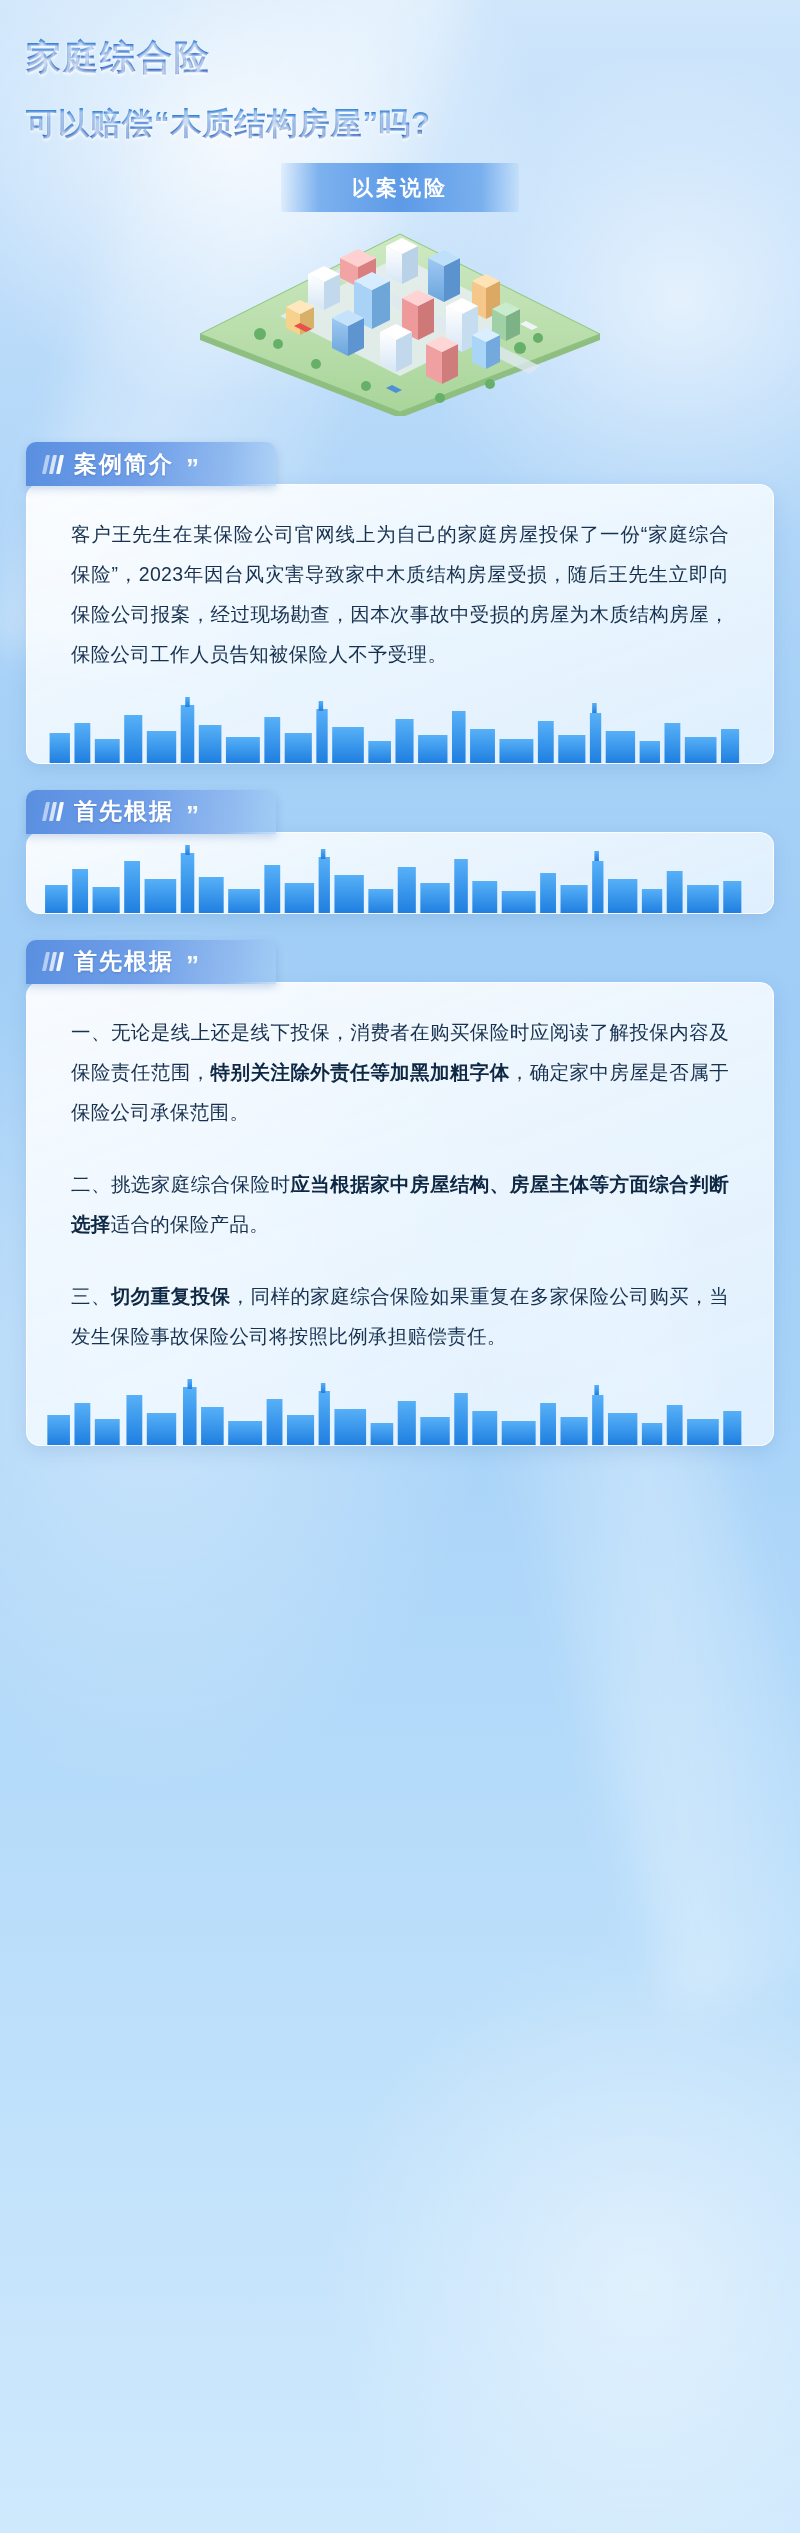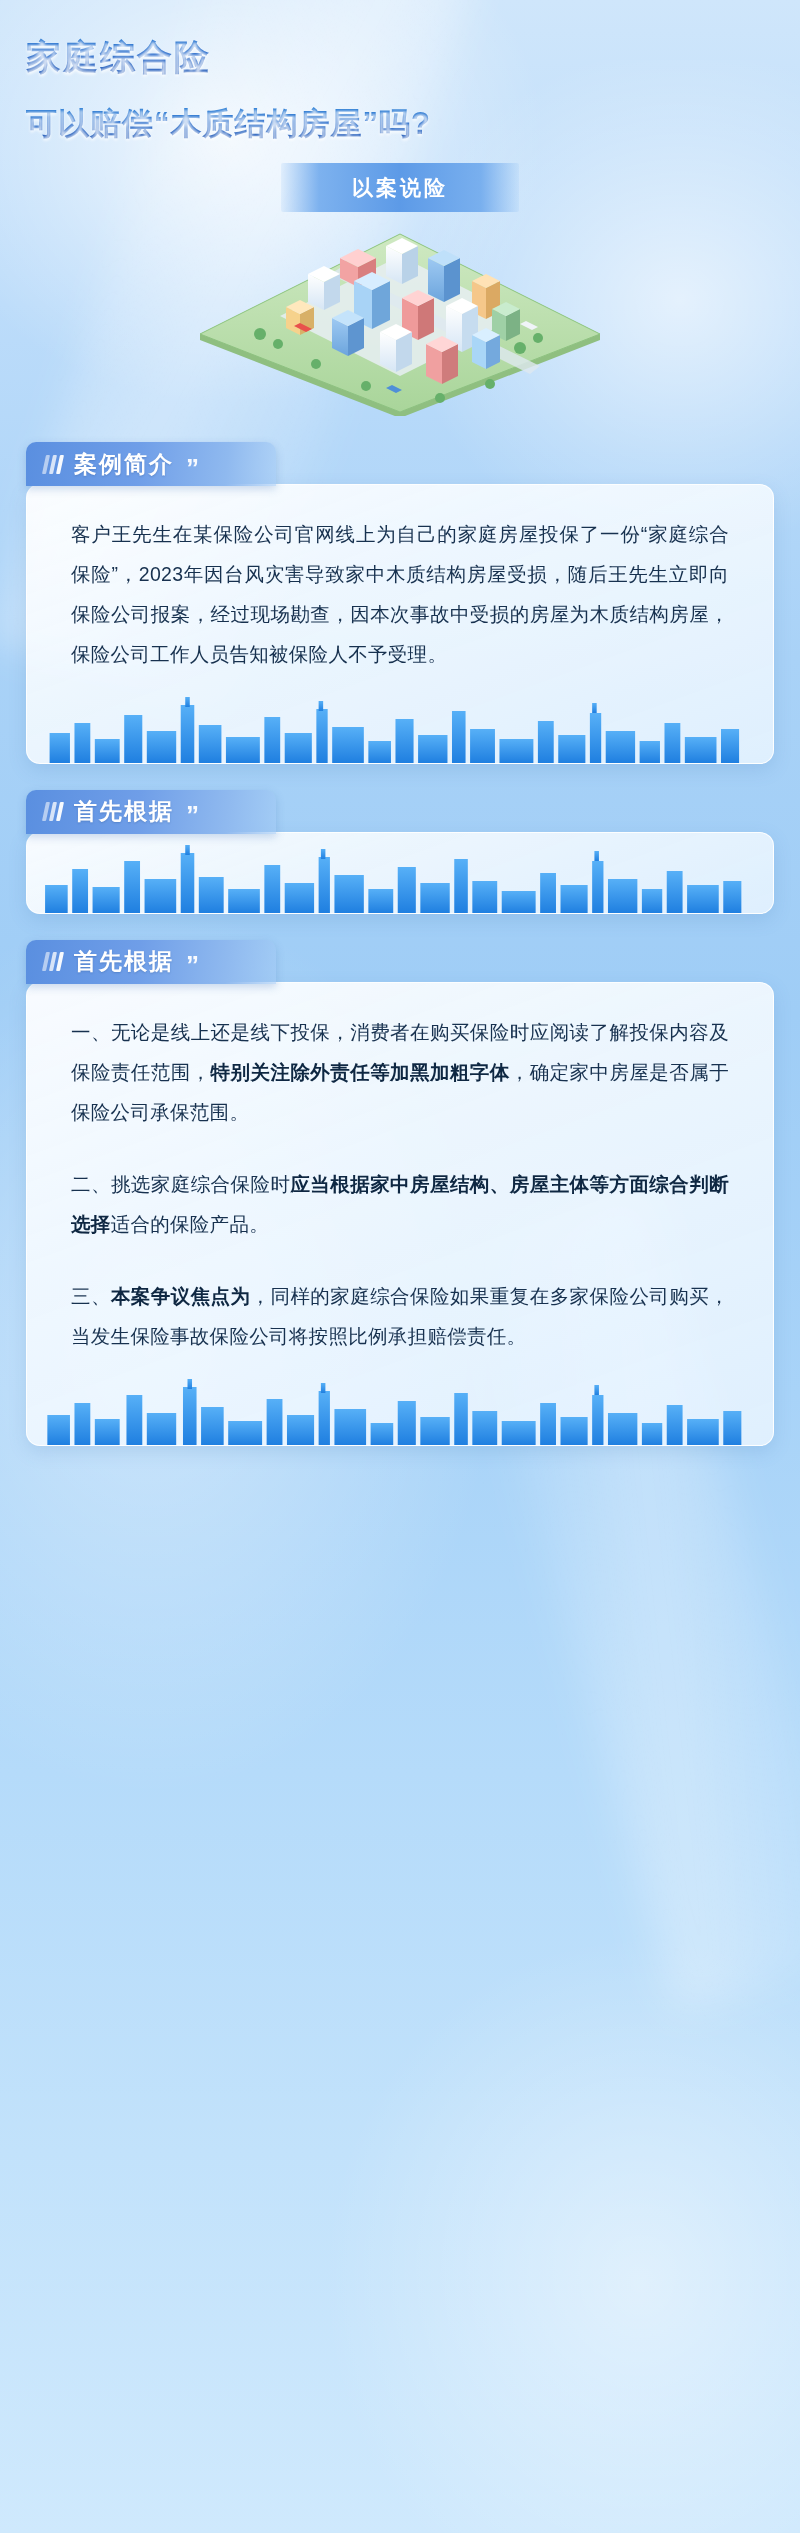--- a/index.html
+++ b/index.html
@@ -409,21 +409,21 @@
     </div>
     <div class="sec-body">
       <div class="sec-body-inner">
         <p class="para">
           <span>一、无论是线上还是线下投保，消费者在购买保险时应阅读了解投保内容及保险责任范围，</span><b>特别关注除外责任等加黑加粗字体</b><span>，确定家中房屋是否属于保险公司承保范围。</span>
         </p>
         <p class="para">
           <span>二、挑选家庭综合保险时</span><b>应当根据家中房屋结构、房屋主体等方面综合判断选择</b><span>适合的保险产品。</span>
         </p>
         <p class="para">
-          <span>三、</span><b>本案争议焦点为</b><span>，同样的家庭综合保险如果重复在多家保险公司购买，当发生保险事故保险公司将按照比例承担赔偿责任。</span>
+          <span>三、</span><b>切勿重复投保</b><span>，同样的家庭综合保险如果重复在多家保险公司购买，当发生保险事故保险公司将按照比例承担赔偿责任。</span>
         </p>
       </div>
       <div class="skyline">
         <svg viewBox="0 0 660 74" preserveAspectRatio="none" xmlns="http://www.w3.org/2000/svg">
           <defs>
             <linearGradient id="sky3" x1="0" y1="0" x2="0" y2="1">
               <stop offset="0%" stop-color="#57b0f7"></stop>
               <stop offset="100%" stop-color="#1f7fe0"></stop>
             </linearGradient>
           </defs>

